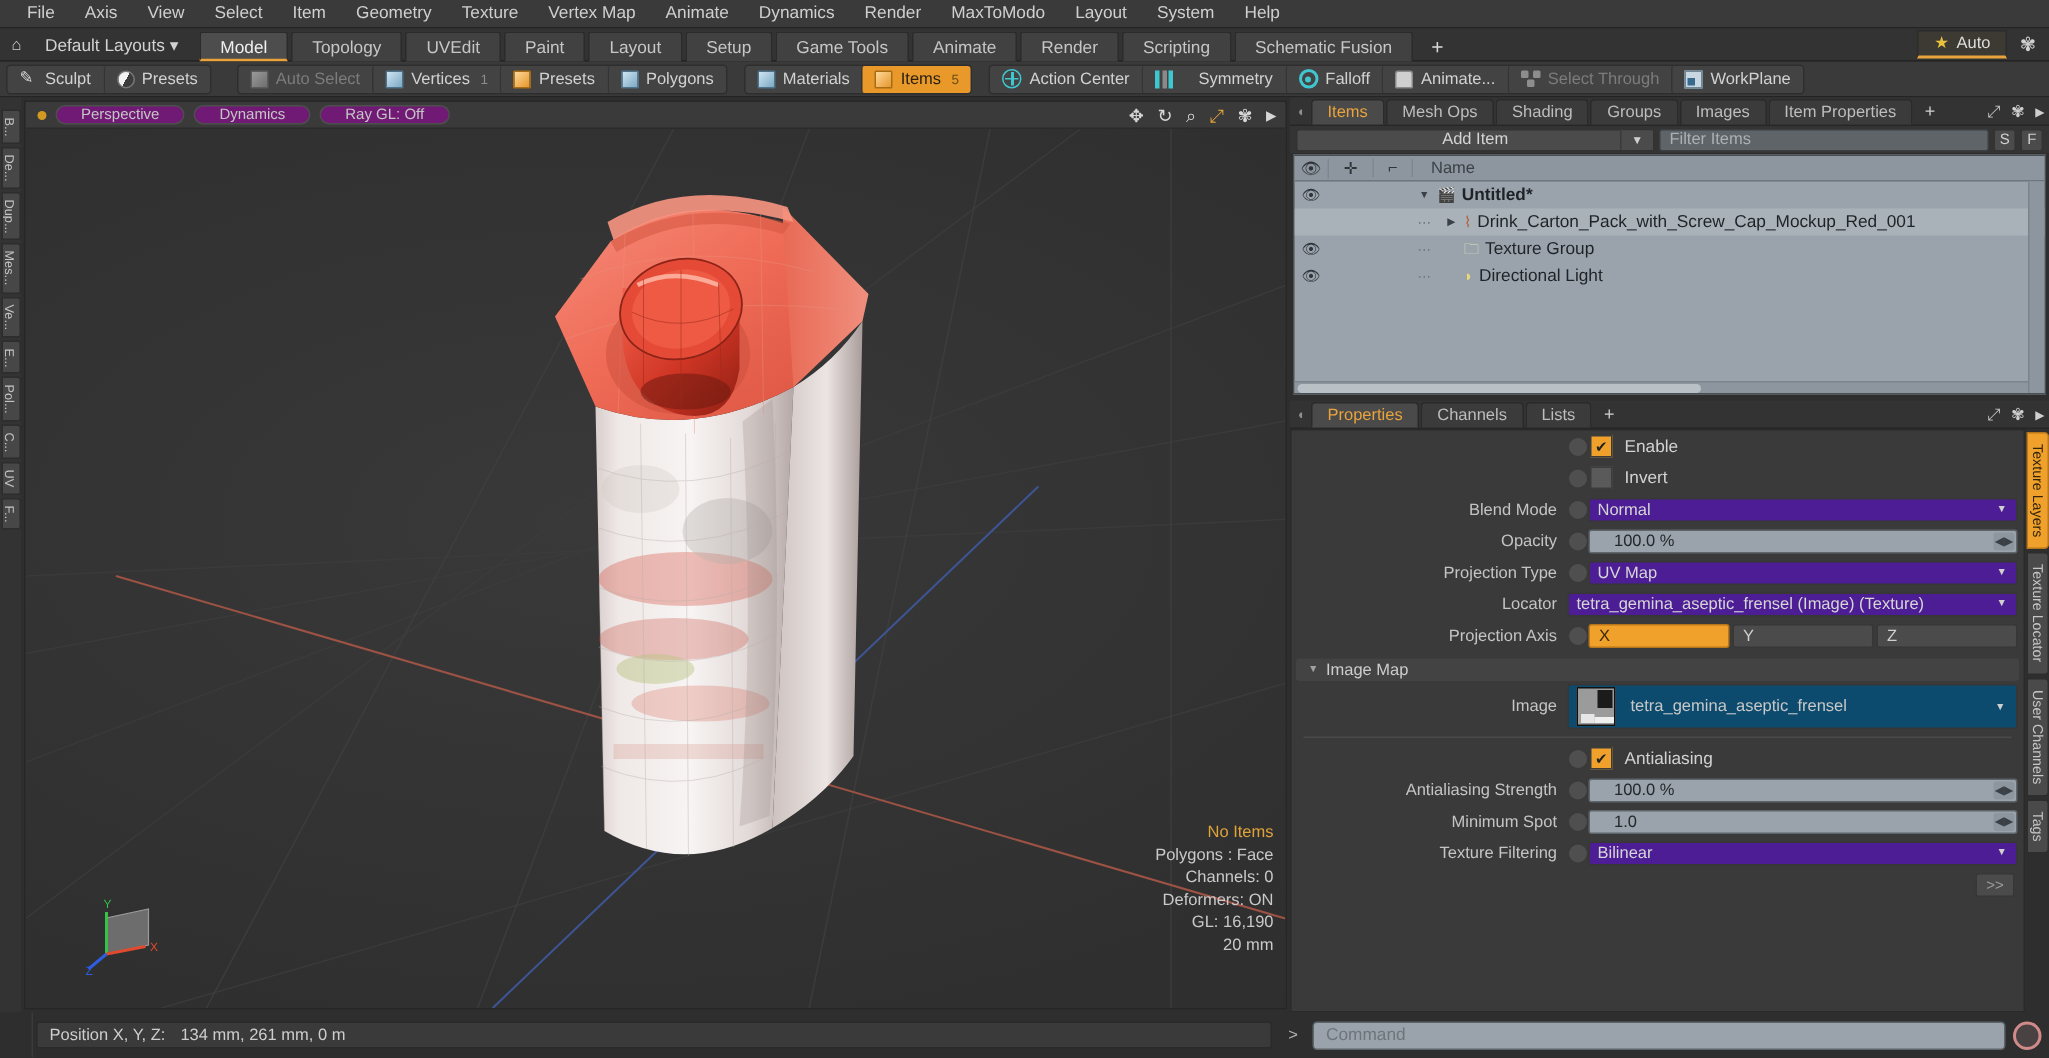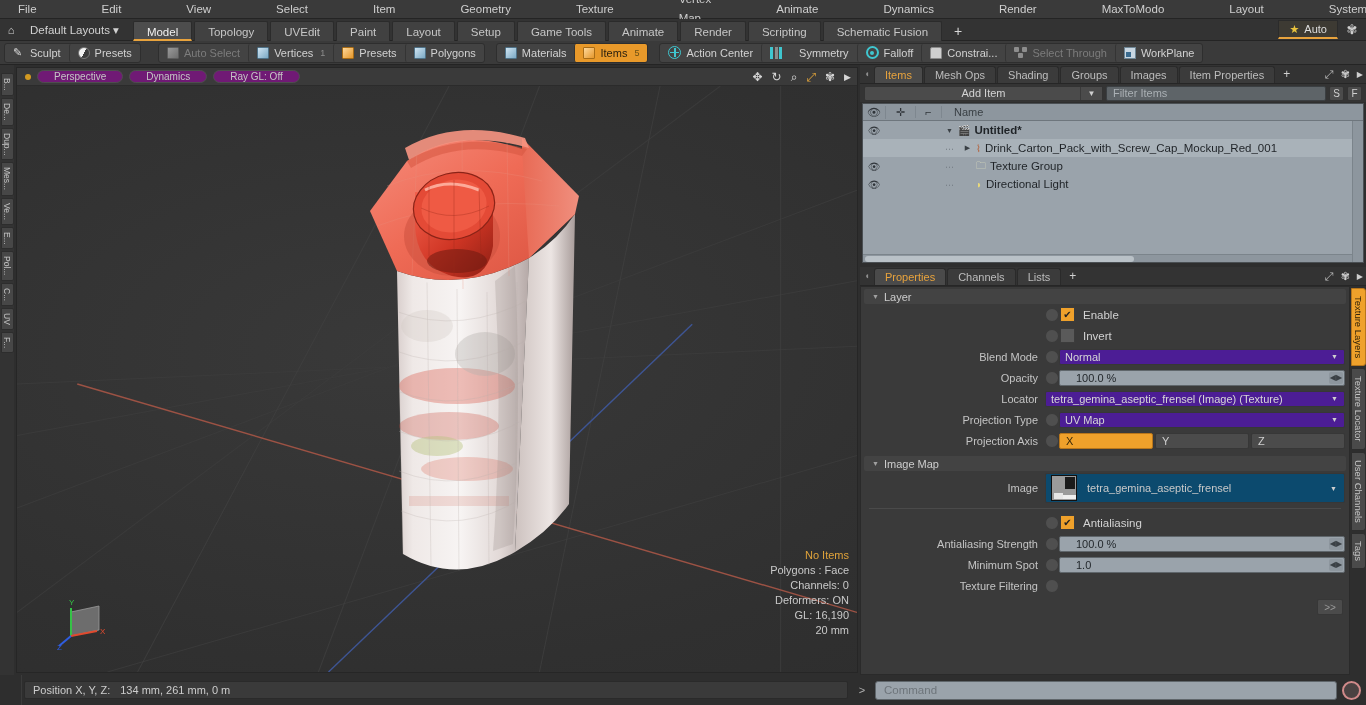--- a/index.html
+++ b/index.html
@@ -8,21 +8,21 @@
     background:#2b2b2b;
     font-family:"Liberation Sans", sans-serif;
     font-size:11px; color:#c8c8c8;
     -webkit-font-smoothing:antialiased;
   }
   .app{ position:relative; width:1366px; height:705px; background:#2e2e2e; }
 
   
   .menubar{
     height:19px; background:#3a3a3a; display:flex; align-items:center;
-    padding-left:8px; border-bottom:1px solid #242424;gap:45px;
+    padding-left:8px; border-bottom:1px solid #242424;
   }
   .menubar .mi{ padding:0 10px; line-height:19px; font-size:11.5px; color:#cfcfcf; cursor:default; }
 
   
   .layoutbar{
     height:22px; background:#333; display:flex; align-items:center;
     border-bottom:1px solid #242424; position:relative;
   }
   .home-ico{ width:22px; display:flex; align-items:center; justify-content:center; color:#cfcfcf; font-size:11px;}
   .layout-name{ padding:0 8px; font-size:11.5px; color:#d2d2d2; }
@@ -265,21 +265,21 @@
   }
   .recbtn{ width:19px;height:19px;border-radius:50%;border:2px solid #d08a8a; background:#4a4242;}
 </style>
 </head>
 <body>
 
 <div class="app">
 
   <div class="menubar">
     <div class="mi">File</div>
-    <div class="mi">Edit</div>
+    <div class="mi">Axis</div>
     <div class="mi">View</div>
     <div class="mi">Select</div>
     <div class="mi">Item</div>
     <div class="mi">Geometry</div>
     <div class="mi">Texture</div>
     <div class="mi">Vertex Map</div>
     <div class="mi">Animate</div>
     <div class="mi">Dynamics</div>
     <div class="mi">Render</div>
     <div class="mi">MaxToModo</div>
@@ -372,21 +372,21 @@
         <span style="margin-left:12px">Symmetry</span>
       </div>
       <div class="tb sep">
         <span class="ring">
             <i></i>
           </span>
         <span>Falloff</span>
       </div>
       <div class="tb sep">
         <span class="sqico"></span>
-        <span>Constrai...</span>
+        <span>Animate...</span>
       </div>
       <div class="tb sep dim">
         <span class="stico">
             <b></b>
             <b></b>
             <b></b>
           </span>
         <span>Select Through</span>
       </div>
       <div class="tb sep">
@@ -673,24 +673,20 @@
           <div class="ptab-right">
             <span style="color:#bdbdbd">⤢</span>
             <span>✾</span>
             <span style="font-size:8px">▶</span>
           </div>
         </div>
 
         <div class="propbody">
           <div class="propmain">
 
-            <div class="sect">
-              <span class="caret">▼</span>
-              <span>Layer</span>
-            </div>
 
             <div class="prow">
               <div class="plabel"></div>
               <div class="chkpair">
                 <span class="smallcircle"></span>
                 <span class="chk on">✔</span>
                 <span class="chklbl">Enable</span>
               </div>
             </div>
 
@@ -714,31 +710,31 @@
             <div class="prow">
               <div class="plabel">Opacity</div>
               <span class="smallcircle"></span>
               <div class="field slider">
                 <span>100.0 %</span>
                 <span class="spin">◀▶</span>
               </div>
             </div>
 
             <div class="prow">
-              <div class="plabel">Locator</div>
-              <div class="field dropdown">
-                <span>tetra_gemina_aseptic_frensel (Image) (Texture)</span>
-              </div>
-            </div>
-
-            <div class="prow">
               <div class="plabel">Projection Type</div>
               <span class="smallcircle"></span>
               <div class="field dropdown">
                 <span>UV Map</span>
+              </div>
+            </div>
+
+            <div class="prow">
+              <div class="plabel">Locator</div>
+              <div class="field dropdown">
+                <span>tetra_gemina_aseptic_frensel (Image) (Texture)</span>
               </div>
             </div>
 
             <div class="prow">
               <div class="plabel">Projection Axis</div>
               <span class="smallcircle"></span>
               <div class="triple">
                 <div class="tcell on">X</div>
                 <div class="tcell">Y</div>
                 <div class="tcell">Z</div>
@@ -787,20 +783,23 @@
               <span class="smallcircle"></span>
               <div class="field slider">
                 <span>1.0</span>
                 <span class="spin">◀▶</span>
               </div>
             </div>
 
             <div class="prow">
               <div class="plabel">Texture Filtering</div>
               <span class="smallcircle"></span>
+              <div class="field dropdown">
+                <span>Bilinear</span>
+              </div>
             </div>
 
             <div class="gtgt">
               <div class="b">&gt;&gt;</div>
             </div>
           </div>
 
           <div class="prop-vrail">
             <div class="pvtab active">Texture Layers</div>
             <div class="pvtab">Texture Locator</div>

